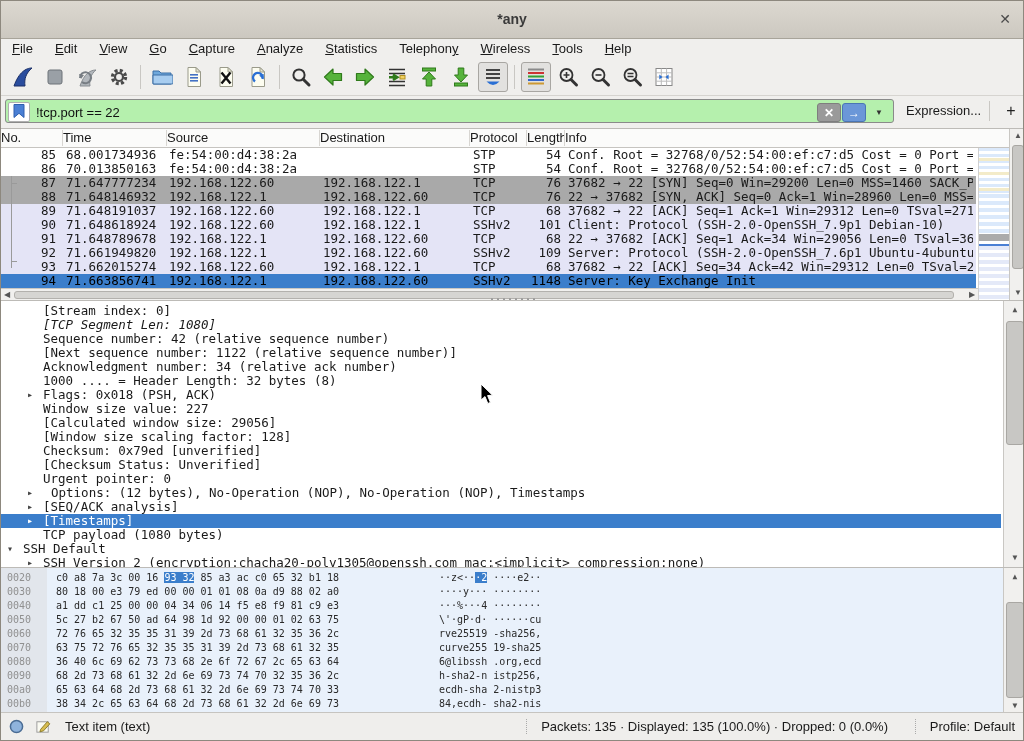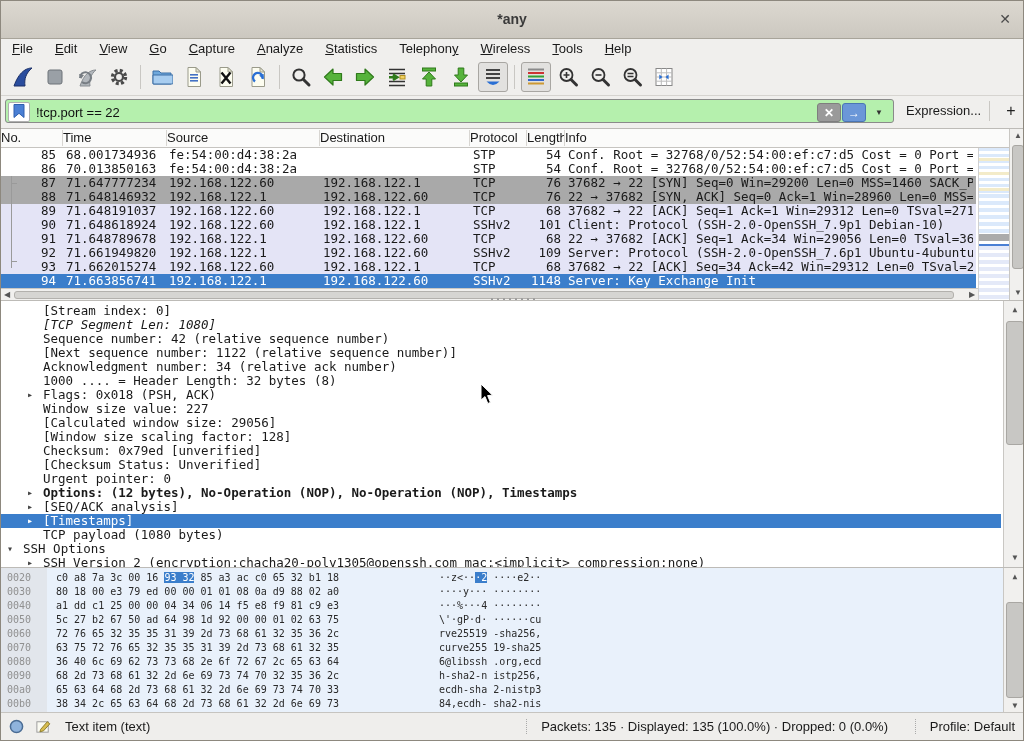--- a/index.html
+++ b/index.html
@@ -63,21 +63,21 @@
   .c-no{left:0;width:55px;text-align:right;}
   .c-time{left:65px;width:100px;}
   .c-src{left:168px;width:150px;}
   .c-dst{left:322px;width:146px;}
   .c-proto{left:472px;width:50px;}
   .c-len{left:510px;width:50px;text-align:right;}
   .c-info{left:567px;width:405px;}
   .prow.white{background:#ffffff;padding-left:48px;}
   .prow.gray{background:#a9a9a9;}
   .prow.lav{background:#e4e4f6;}
-  .prow.sel{background:#3b7ecb;color:#ffffff;}
+  .prow.sel{background:#3b7ecb;color:#000000;}
   #stream-bracket{position:absolute;left:10px;top:47px;width:5px;height:92px;
     border-left:1px solid #9a9a9a;pointer-events:none;}
   #stream-tick-a{position:absolute;left:10px;top:54px;width:6px;height:1px;background:#9a9a9a;}
   #stream-tick-b{position:absolute;left:10px;top:132px;width:6px;height:1px;background:#9a9a9a;}
 
   
   #minimap{position:absolute;left:977px;top:19px;width:31px;height:152px;background:#fff;
     border-left:1px solid #d0d0d0;}
   #minimap .mm{position:absolute;left:0;width:100%;}
 
@@ -524,36 +524,36 @@
           <span class="txt" style="left: 42px;">Checksum: 0x79ed [unverified]</span>
         </div>
         <div class="dline">
           <span class="txt" style="left: 42px;">[Checksum Status: Unverified]</span>
         </div>
         <div class="dline">
           <span class="txt" style="left: 42px;">Urgent pointer: 0</span>
         </div>
         <div class="dline">
           <span class="arrow" style="left: 26px;">▸</span>
-          <span class="txt" style="left: 42px; font-weight: bold;">Options: (12 bytes), No-Operation (NOP), No-Operation (NOP), Timestamps</span>
+          <span class="txt" style="left: 50px;">Options: (12 bytes), No-Operation (NOP), No-Operation (NOP), Timestamps</span>
         </div>
         <div class="dline">
           <span class="arrow" style="left: 26px;">▸</span>
           <span class="txt" style="left: 42px;">[SEQ/ACK analysis]</span>
         </div>
         <div class="dline sel">
           <span class="arrow" style="left: 26px;">▸</span>
           <span class="txt" style="left: 42px;">[Timestamps]</span>
         </div>
         <div class="dline">
           <span class="txt" style="left: 42px;">TCP payload (1080 bytes)</span>
         </div>
         <div class="dline">
           <span class="arrow" style="left: 6px;">▾</span>
-          <span class="txt" style="left: 22px;">SSH Options</span>
+          <span class="txt" style="left: 22px;">SSH Default</span>
         </div>
         <div class="dline">
           <span class="arrow" style="left: 26px;">▸</span>
           <span class="txt" style="left: 42px;">SSH Version 2 (encryption:chacha20-poly1305@openssh.com mac:&lt;implicit&gt; compression:none)</span>
         </div>
       </div>
     <div class="sb-v" style="left:1002px;top:0;width:22px;height:266px">
       <div class="sb-arrow" style="top:2px">▲</div>
       <div class="sb-thumb-v" style="top:20px;height:122px"></div>
       <div class="sb-arrow" style="bottom:2px">▼</div>

